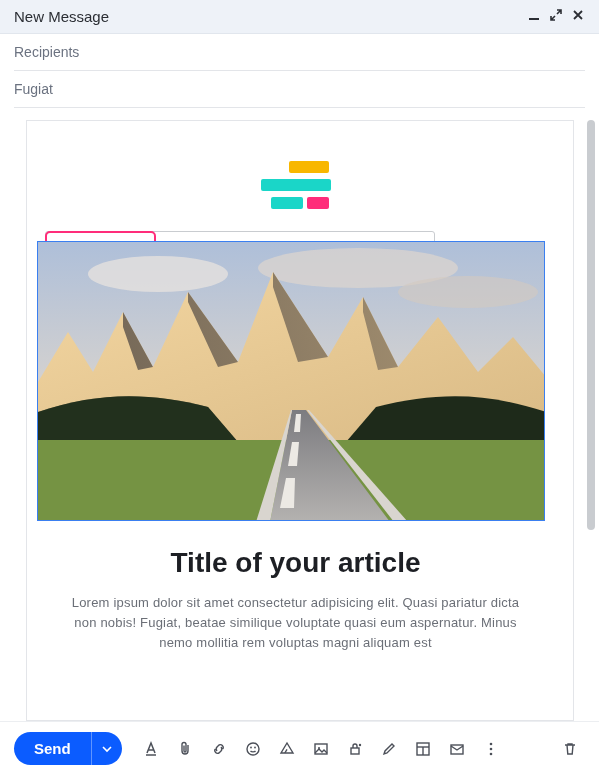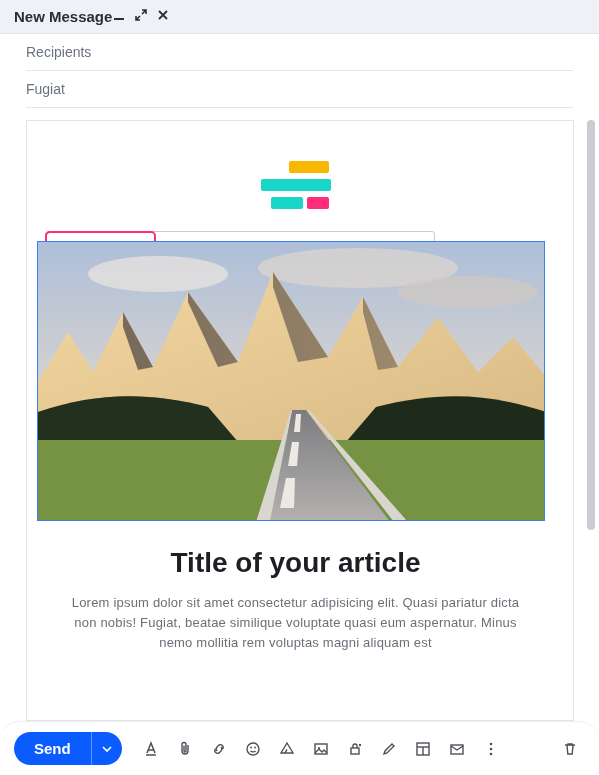--- a/index.html
+++ b/index.html
@@ -1,40 +1,40 @@
 <!DOCTYPE html>
 <html><head>
 <meta charset="utf-8">
 <style>
   * { box-sizing: border-box; margin: 0; padding: 0; }
   html, body { width: 599px; height: 775px; font-family: -apple-system, BlinkMacSystemFont, "Segoe UI", Arial, sans-serif; overflow: hidden; }
   .window { width: 599px; height: 775px; display: flex; flex-direction: column; background: #fff; }
-  .titlebar { display: flex; align-items: center; justify-content: flex-start; padding: 8px 14px; background: #eef2f8; border-bottom: 1px solid #e1e6ed; font-weight: bold; }
+  .titlebar { display: flex; align-items: center; justify-content: space-between; padding: 8px 14px; background: #eef2f8; border-bottom: 1px solid #e1e6ed; }
   .titlebar .title { font-size: 15px; color: #2b2e34; }
   .titlebar .win-icons { display: flex; gap: 8px; color: #2b2e34; }
   .win-icons span { cursor: pointer; font-size: 14px; }
-  .fields { padding: 0 26px; }
+  .fields { padding: 0 14px; }
   .field { border-bottom: 1px solid #e3e5e9; padding: 10px 0; color: #6b7280; font-size: 14px; }
   .compose-area { position: relative; flex: 1 1 auto; padding: 12px 18px 0 18px; overflow: hidden; }
   .scroll { position: absolute; right: 4px; top: 12px; width: 8px; height: 410px; background: #c9ccd0; border-radius: 4px; }
   .canvas { width: 548px; margin: 0 auto; border: 1px solid #e3e5e9; padding: 40px 18px 0 10px; height: 100%; overflow: hidden; position: relative; }
   .logo { width: 70px; height: 52px; margin: 0 auto 18px auto; position: relative; }
   .logo .b1 { position: absolute; top: 0; left: 28px; width: 40px; height: 12px; background: #f8b700; border-radius: 2px; }
   .logo .b2 { position: absolute; top: 18px; left: 0; width: 70px; height: 12px; background: #1ad6c8; border-radius: 2px; }
   .logo .b3 { position: absolute; top: 36px; left: 10px; width: 32px; height: 12px; background: #1ad6c8; border-radius: 2px; }
   .logo .b4 { position: absolute; top: 36px; left: 46px; width: 22px; height: 12px; background: #ff2d7a; border-radius: 2px; }
   .img-toolbar { display: flex; align-items: center; border: 1px solid #c9ccd0; border-radius: 3px; background: #fff; width: fit-content; position: absolute; top: 110px; left: 18px; font-size: 13.5px; }
   .img-toolbar .tb-item { color: #1b5fd9; padding: 6px 10px; cursor: pointer; white-space: nowrap; }
   .img-toolbar .sep { color: #bfc3c9; }
   .img-toolbar .highlight { border: 2.5px solid #ff2d7a; border-radius: 5px; margin: -1px; }
   .hero { width: 508px; height: 280px; border: 1.5px solid #3a7ff0; margin-top: 28px; position: relative; overflow: hidden; }
   .hero svg { width: 508px; height: 280px; display: block; }
   .article-title { text-align: center; font-weight: 800; font-size: 28px; color: #1d1f24; margin: 26px 0 14px 0; }
   .article-body { text-align: center; font-size: 13px; color: #6b6f77; line-height: 1.55; max-width: 460px; margin: 0 auto; letter-spacing: .2px; }
-  .bottombar { height: 54px; display: flex; align-items: center; padding: 0 14px; gap: 4px; border-top: 1px solid #eceef1; border-radius: 20px; }
+  .bottombar { height: 54px; display: flex; align-items: center; padding: 0 14px; gap: 4px; border-top: 1px solid #eceef1; }
   .sendgrp { display: flex; }
   .send-btn { background: #0b5cff; color: #fff; border: none; padding: 8px 20px; font-size: 15px; font-weight: 600; border-radius: 20px 0 0 20px; cursor: pointer; }
   .send-drop { background: #0b5cff; color: #fff; border: none; border-left: 1px solid rgba(255,255,255,.35); padding: 8px 10px; border-radius: 0 20px 20px 0; cursor: pointer; display: flex; align-items: center; }
   .tools { display: flex; align-items: center; gap: 4px; margin-left: 10px; }
   .tool { width: 30px; height: 30px; display: flex; align-items: center; justify-content: center; color: #4c5059; cursor: pointer; border-radius: 4px; }
   .spacer { flex: 1; }
 </style>
 </head>
 <body>
 

